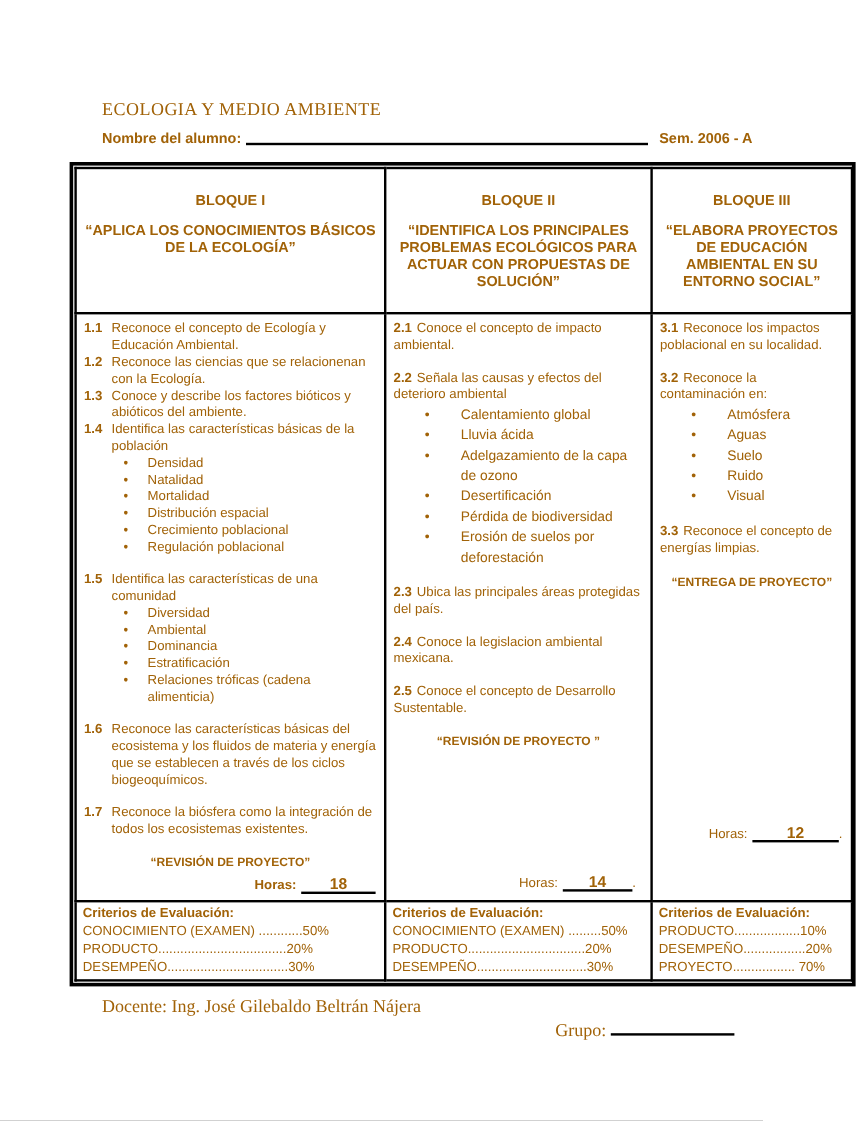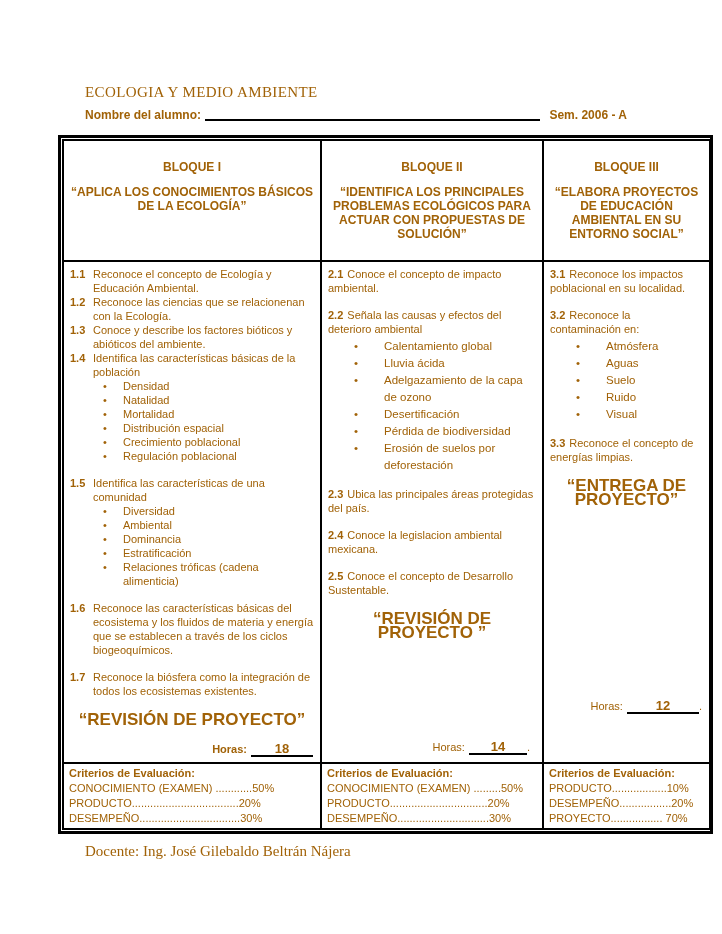--- a/index.html
+++ b/index.html
@@ -36,23 +36,23 @@
   .cell-b0 .item{display:flex;}
   .cell-b0 .item .num{flex:0 0 23px;}
   .cell-b1 .item .num,.cell-b2 .item .num{margin-right:4px;}
   ul.bullets{list-style:none;margin:0;padding:0;}
   .cell-b0 ul.bullets{margin-left:33px;}
   .cell-b1 ul.bullets,.cell-b2 ul.bullets{margin-left:26px;margin-top:2px;}
   ul.bullets li{display:flex;line-height:14px;}
   .cell-b1 ul.bullets li,.cell-b2 ul.bullets li{line-height:17px;font-size:11.5px;}
   ul.bullets .bullet{flex:0 0 20px;text-align:left;}
   .cell-b1 ul.bullets .bullet,.cell-b2 ul.bullets .bullet{flex:0 0 30px;}
-  .note{font-weight:bold;text-align:center;font-size:17px;margin-top:2px;}
+  .note{font-weight:bold;text-align:center;font-size:10px;margin-top:2px;}
   .hours-line{white-space:nowrap;font-size:11px;}
-  .cell-b0 .hours-line{text-align:right;margin-top:15px;padding-right:1px;}
+  .cell-b0 .hours-line{text-align:right;margin-top:3px;padding-right:1px;}
   .cell-b0 .hours-label{font-weight:bold;}
   .cell-b1 .hours-line{position:absolute;right:12px;bottom:7px;}
   .cell-b2 .hours-line{position:absolute;right:7px;bottom:48px;}
   .hours-blank{display:inline-block;border-bottom:2px solid #000;text-align:center;
                font-size:13px;font-weight:bold;line-height:13px;margin-left:4px;}
   .cell-b0 .hours-blank{width:62px;}
   .cell-b1 .hours-blank{width:58px;}
   .cell-b2 .hours-blank{width:72px;}
 
   .kcell{height:66px;padding:2px 5px;box-sizing:border-box;font-size:11px;line-height:15px;}
@@ -277,15 +277,19 @@
               <div class="crit-line">DESEMPEÑO.................20%</div>
               <div class="crit-line">PROYECTO................. 70%</div>
             </td>
         </tr>
       </tbody>
     </table>
   </div>
 
   <div class="doc-footer">
     <span class="docente">Docente: Ing. José Gilebaldo Beltrán Nájera</span>
+    <span class="grupo-group">
+      <span>Grupo:</span>
+      <span class="grupo-line"></span>
+    </span>
   </div>
 
 </div>
 
 </body></html>

